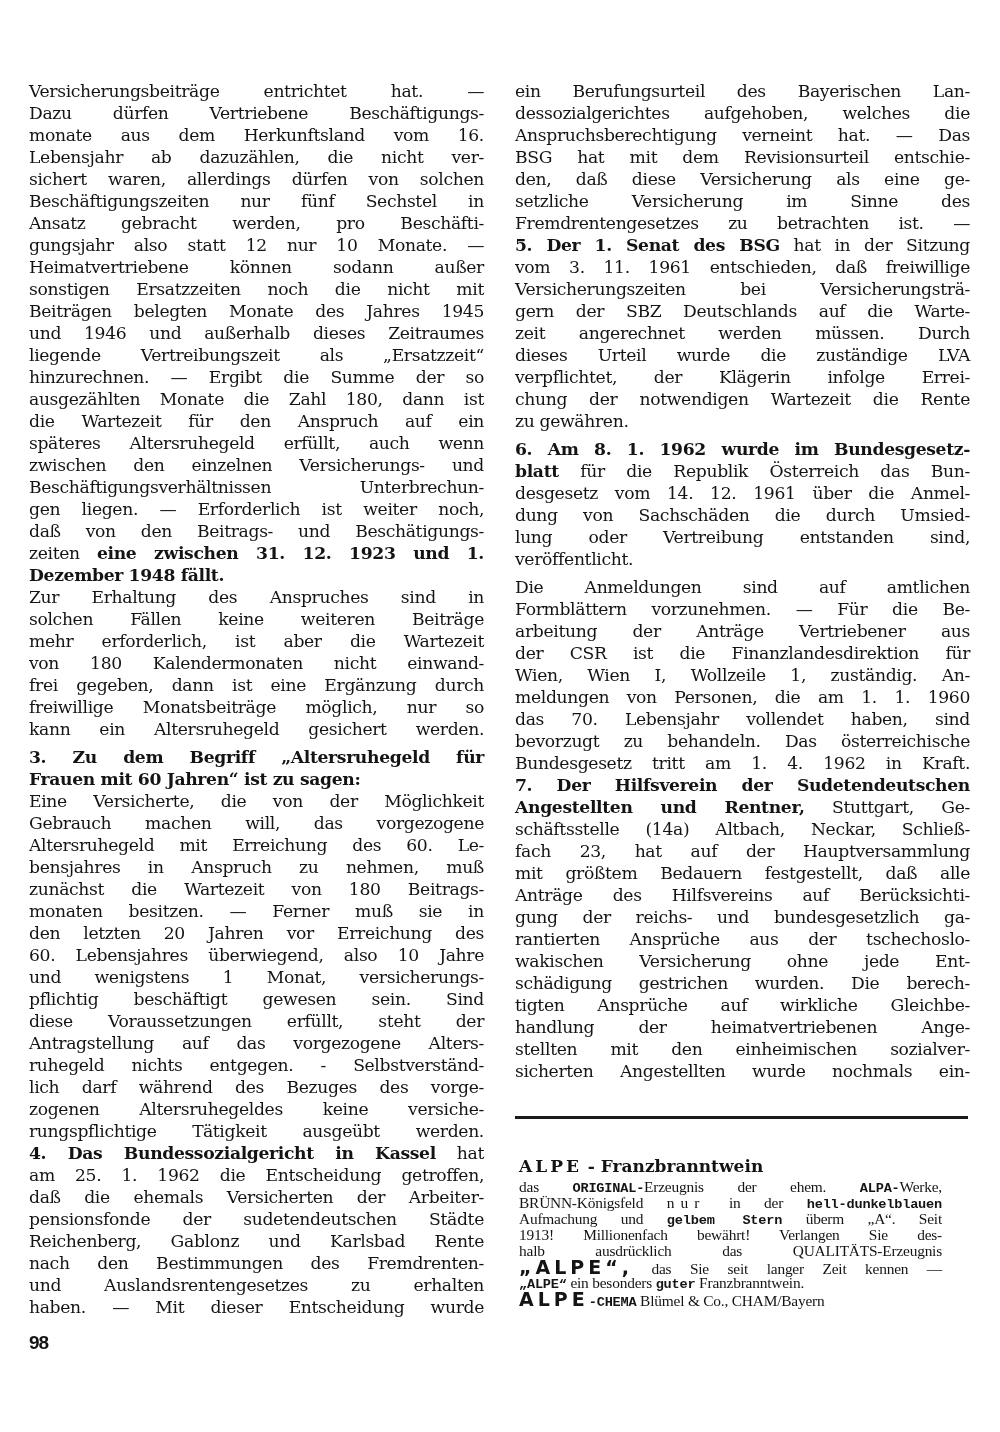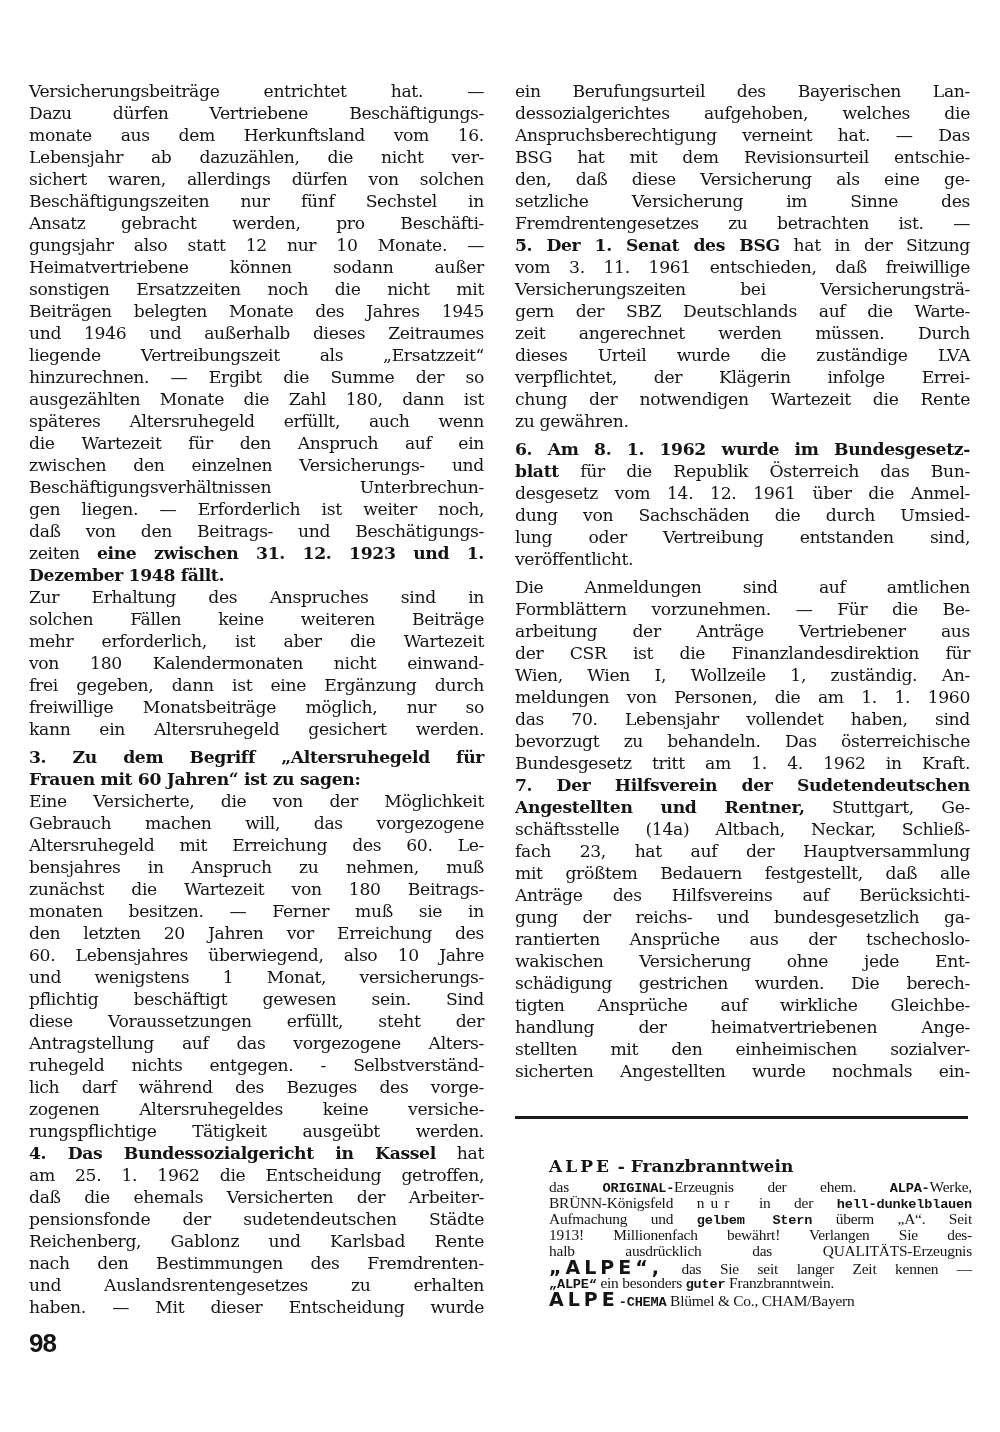--- a/index.html
+++ b/index.html
@@ -6,29 +6,29 @@
   body { width: 1000px; height: 1432px; position: relative; overflow: hidden; color: #111111; }
   .page { position: absolute; left: 0; top: 0; width: 1000px; height: 1432px; background: #ffffff; }
   .col { position: absolute; top: 80px; font-family: "DejaVu Serif", "Liberation Serif", serif; font-size: 17.2px; line-height: 22px; color: #141414; }
   .col-left { left: 29px; width: 455px; }
   .col-right { left: 515px; width: 455px; }
   .line { display: block; height: 22px; white-space: nowrap; text-align: justify; text-align-last: justify; letter-spacing: -0.35px; word-spacing: 0px; }
   .line.last { text-align-last: left; }
   .gap { display: block; height: 6px; }
   b, .b { font-weight: bold; }
   .rule { position: absolute; left: 515px; top: 1116px; width: 453px; height: 3px; background: #1a1a1a; }
-  .ad { position: absolute; left: 549px; top: 1155px; width: 423px; font-family: "Liberation Serif", "DejaVu Serif", serif; color: #141414; }
+  .ad { position: absolute; left: 519px; top: 1155px; width: 423px; font-family: "Liberation Serif", "DejaVu Serif", serif; color: #141414; }
   .ad-title { font-family: "DejaVu Serif", serif; font-weight: bold; font-size: 17px; line-height: 22px; height: 24px; letter-spacing: 0px; white-space: nowrap; }
   .ad-title .spaced { letter-spacing: 3px; }
   .ad-line { display: block; height: 16px; font-size: 15.4px; line-height: 16px; white-space: nowrap; text-align: justify; text-align-last: justify; letter-spacing: -0.2px; }
   .ad-line.last { text-align-last: left; }
   .sans { font-family: Liberation Mono, monospace; font-weight: bold; font-size: 13.6px; letter-spacing: -0.2px; }
   .sans-spaced { font-family: "DejaVu Sans", "Liberation Sans", sans-serif; font-weight: bold; font-size: 19px; letter-spacing: 4px; }
   .nur { letter-spacing: 6px; }
-  .page-number { position: absolute; left: 29px; top: 1333px; font-family: "Liberation Sans", sans-serif; font-size: 26px; font-weight: bold; line-height: 20px; color: #141414; letter-spacing: -1px; }
+  .page-number { position: absolute; left: 29px; top: 1333px; font-family: "Liberation Sans", sans-serif; font-size: 19px; font-weight: bold; line-height: 20px; color: #141414; letter-spacing: -1px; }
 </style>
 </head>
 <body>
 
 <div class="page">
 
   <div class="col col-left">
     <div>
       <span class="line">Versicherungsbeiträge entrichtet hat. —</span>
       <span class="line">Dazu dürfen Vertriebene Beschäftigungs-</span>
@@ -38,22 +38,22 @@
       <span class="line">Beschäftigungszeiten nur fünf Sechstel in</span>
       <span class="line">Ansatz gebracht werden, pro Beschäfti-</span>
       <span class="line">gungsjahr also statt 12 nur 10 Monate. —</span>
       <span class="line">Heimatvertriebene können sodann außer</span>
       <span class="line">sonstigen Ersatzzeiten noch die nicht mit</span>
       <span class="line">Beiträgen belegten Monate des Jahres 1945</span>
       <span class="line">und 1946 und außerhalb dieses Zeitraumes</span>
       <span class="line">liegende Vertreibungszeit als „Ersatzzeit“</span>
       <span class="line">hinzurechnen. — Ergibt die Summe der so</span>
       <span class="line">ausgezählten Monate die Zahl 180, dann ist</span>
+      <span class="line">die Wartezeit für den Anspruch auf ein</span>
       <span class="line">späteres Altersruhegeld erfüllt, auch wenn</span>
-      <span class="line">die Wartezeit für den Anspruch auf ein</span>
       <span class="line">zwischen den einzelnen Versicherungs- und</span>
       <span class="line">Beschäftigungsverhältnissen Unterbrechun-</span>
       <span class="line">gen liegen. — Erforderlich ist weiter noch,</span>
       <span class="line">daß von den Beitrags- und Beschätigungs-</span>
       <span class="line"><span>zeiten </span><b>eine zwischen 31. 12. 1923 und 1.</b></span>
       <span class="line last b">Dezember 1948 fällt.</span>
     </div>
 
     <div>
       <span class="line">Zur Erhaltung des Anspruches sind in</span>

